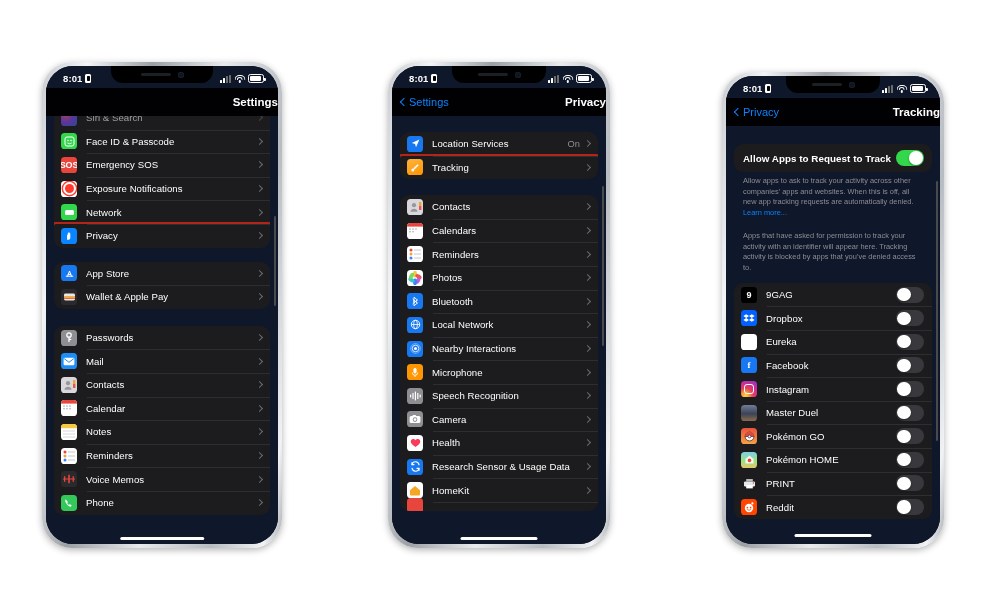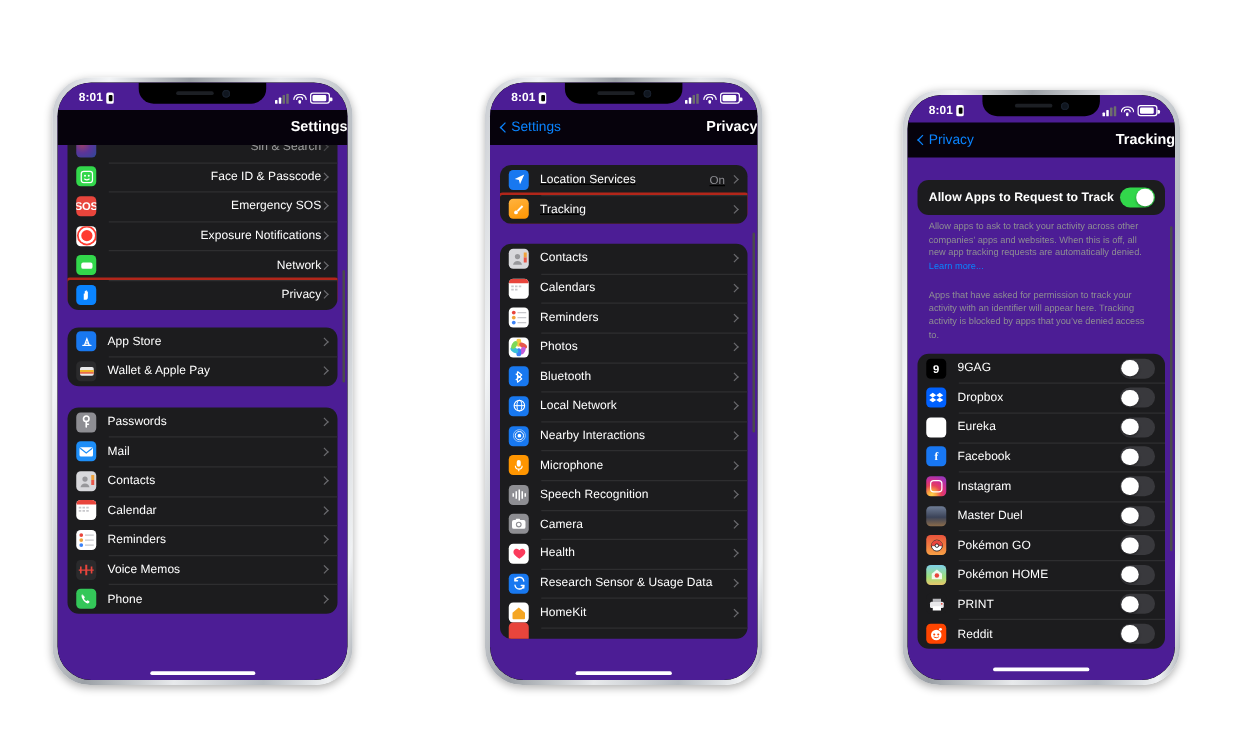--- a/index.html
+++ b/index.html
@@ -22,22 +22,22 @@
   }
   .phone-inner {
     position: relative;
     width: 100%; height: 100%;
     background: #000;
     border-radius: 27px;
     overflow: hidden;
   }
   .screen {
     position: absolute; inset: 0;
-    background: #4c1d95;
-    border-radius: 27px;
+    background: #0f172a;
+    border-radius: 13px;
     overflow: hidden;
   }
   
   .notch {
     position: absolute; top: 0; left: 50%; transform: translateX(-50%);
     width: 44%; height: 17px;
     background: #000;
     border-bottom-left-radius: 12px; border-bottom-right-radius: 12px;
     z-index: 9;
     display: flex; align-items: center; justify-content: center; gap: 7px;
@@ -227,21 +227,21 @@
               </span>
           </div>
         </div>
 
         <div class="navbar">
           <span>Settings</span>
         </div>
 
         <div class="list-area" style="top:50px;">
 
-          <div class="group" style="margin-top:-10px; border-top-left-radius:0; border-top-right-radius:0;text-align:right;">
+          <div class="group" style="margin-top:-10px; border-top-left-radius:0; border-top-right-radius:0;">
             <div class="row" style="opacity:.55;">
               <span class="ico g-siri"></span>
               <span class="label">Siri &amp; Search</span>
               <span class="chev-r"></span>
             </div>
             <div class="row">
               <span class="ico g-faceid">
                 <svg width="11" height="11" viewBox="0 0 11 11">
                     <rect x="1" y="1" width="9" height="9" rx="2" fill="none" stroke="#fff" stroke-width="1"></rect>
                     <circle cx="4" cy="4.5" r=".8" fill="#fff"></circle>
@@ -343,20 +343,32 @@
                     <rect x="8" y="5.4" width="2" height="1.4" fill="#c8c8cc"></rect>
                     <rect x="2" y="8" width="2" height="1.4" fill="#c8c8cc"></rect>
                     <rect x="5" y="8" width="2" height="1.4" fill="#c8c8cc"></rect>
                     <rect x="8" y="8" width="2" height="1.4" fill="#c8c8cc"></rect>
                   </svg>
               </span>
               <span class="label">Calendar</span>
               <span class="chev-r"></span>
             </div>
             <div class="row">
+              <span class="ico g-notes">
+                <svg width="16" height="16" viewBox="0 0 16 16">
+                    <rect x="0" y="0" width="16" height="4.2" fill="#f5c842"></rect>
+                    <line x1="2" y1="7" x2="14" y2="7" stroke="#d8d8dc" stroke-width="1"></line>
+                    <line x1="2" y1="10" x2="14" y2="10" stroke="#d8d8dc" stroke-width="1"></line>
+                    <line x1="2" y1="13" x2="14" y2="13" stroke="#d8d8dc" stroke-width="1"></line>
+                  </svg>
+              </span>
+              <span class="label">Notes</span>
+              <span class="chev-r"></span>
+            </div>
+            <div class="row">
               <span class="ico g-reminders">
                 <svg width="16" height="16" viewBox="0 0 16 16">
                     <circle cx="4" cy="4" r="1.5" fill="#e8453c"></circle>
                     <circle cx="4" cy="8" r="1.5" fill="#f0a33c"></circle>
                     <circle cx="4" cy="12" r="1.5" fill="#3b82f6"></circle>
                     <line x1="7" y1="4" x2="14" y2="4" stroke="#c8c8cc" stroke-width="1"></line>
                     <line x1="7" y1="8" x2="14" y2="8" stroke="#c8c8cc" stroke-width="1"></line>
                     <line x1="7" y1="12" x2="14" y2="12" stroke="#c8c8cc" stroke-width="1"></line>
                   </svg>
               </span>
@@ -427,21 +439,21 @@
 
         <div class="navbar">
           <span class="back">
             <span class="chev-l"></span>
             <span>Settings</span>
           </span>
           <span>Privacy</span>
         </div>
 
         <div class="list-area" style="top:56px;">
-          <div class="group" style="margin-top:10px;text-decoration:underline;">
+          <div class="group" style="margin-top:10px;">
             <div class="row">
               <span class="ico g-location">
                 <svg width="11" height="11" viewBox="0 0 11 11">
                     <path d="M9.4 1.6 1.8 5.1l3.3.9.9 3.3z" fill="#fff"></path>
                   </svg>
               </span>
               <span class="label">Location Services</span>
               <span class="value">On</span>
               <span class="chev-r"></span>
             </div>

